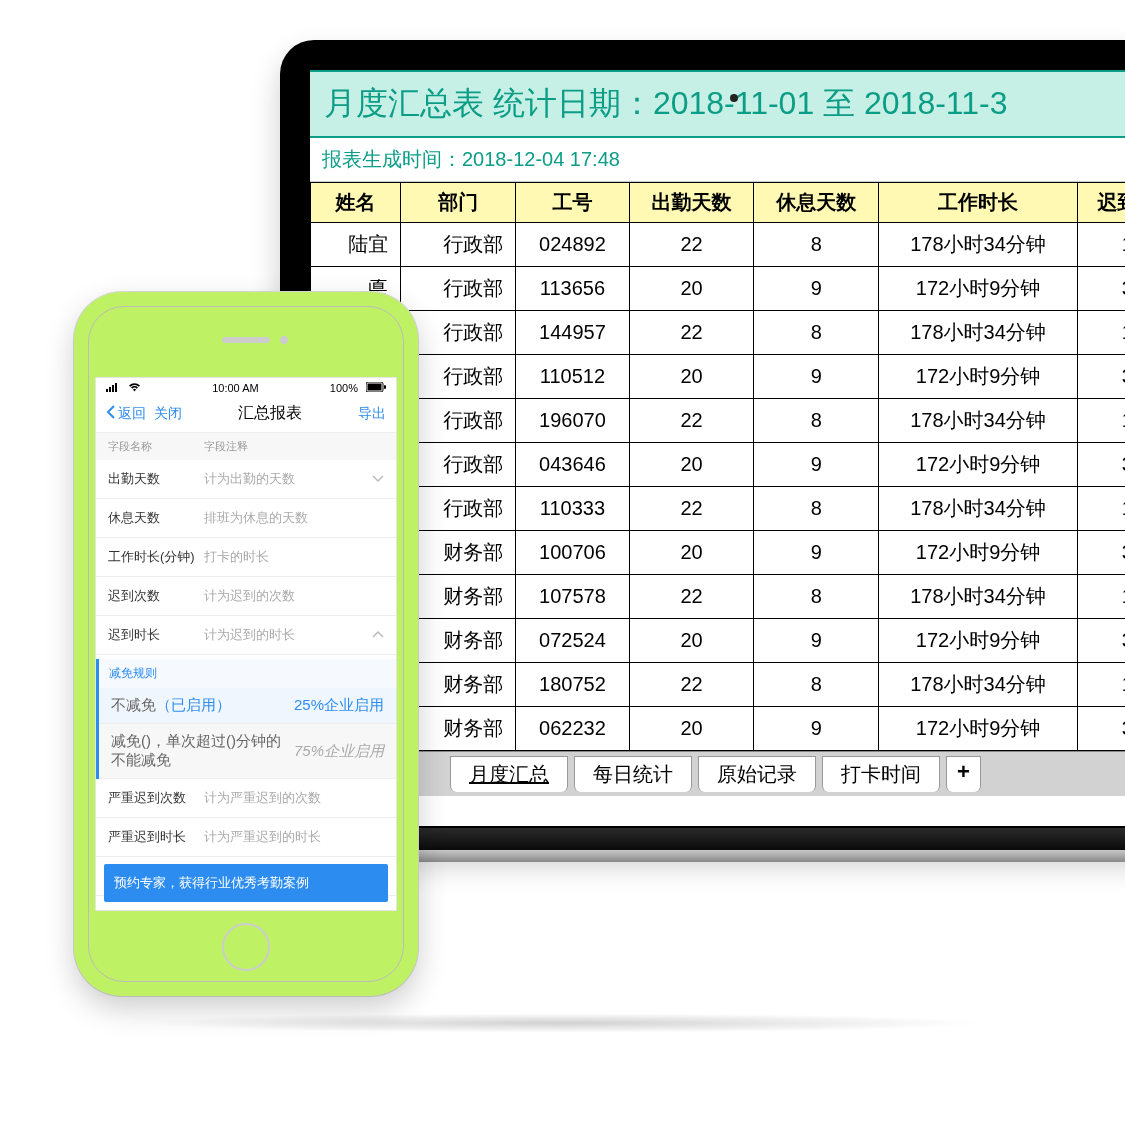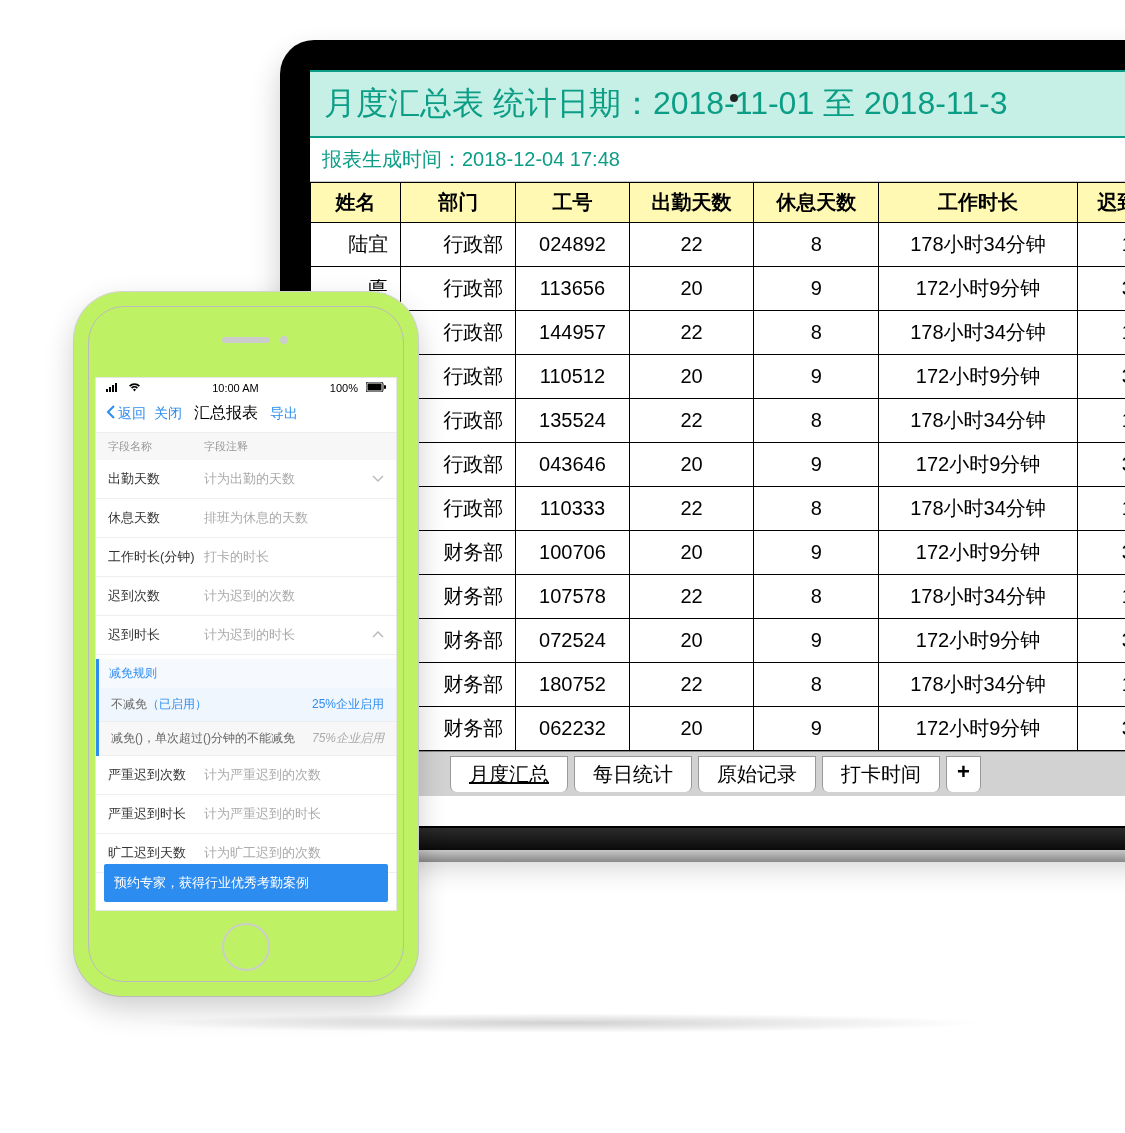--- a/index.html
+++ b/index.html
@@ -176,25 +176,24 @@
   justify-content: space-between;
   align-items: center;
   padding: 4px 10px;
   font-size: 11px;
   color: #000;
 }
 .sb-icons { display: flex; gap: 8px; align-items: center; }
 
 .navbar {
   display: flex;
-  justify-content: flex-start;
+  justify-content: space-between;
   align-items: center;
   padding: 5px 10px 8px;
   border-bottom: 1px solid #eee;
-  gap: 12px;
 }
 .nav-left { color: #2d8cf0; font-size: 14px; display: flex; align-items: center; gap: 2px; }
 .nav-title { font-size: 16px; font-weight: 500; }
 .nav-right { color: #2d8cf0; font-size: 14px; }
 
 .list-header {
   display: flex;
   padding: 6px 12px;
   background: #f7f7f7;
   font-size: 11px;
@@ -219,21 +218,21 @@
   margin: 4px 0 0 0;
 }
 .rule-title {
   padding: 6px 10px;
   color: #2d8cf0;
   font-size: 12px;
 }
 .rule-row {
   display: flex;
   padding: 8px 12px;
-  font-size: 12px;
+  font-size: 15px;
   align-items: center;
   border-bottom: 1px solid #eee;
   background: #f0f6fd;
 }
 .rule-row.alt { background: #f7f7f7; }
 .rule-row .rtext { flex: 1; color: #666; }
 .rule-row .rpct { color: #2d8cf0; margin-left: 7px; }
 .rule-row.alt .rpct { color: #aaa; font-style: italic; }
 .rule-row .enabled { color: #2d8cf0; }
 
@@ -305,21 +304,21 @@
               <td class="dept-col">行政部</td>
               <td>110512</td>
               <td>20</td>
               <td>9</td>
               <td>172小时9分钟</td>
               <td>3</td>
             </tr>
             <tr>
               <td class="name-col"></td>
               <td class="dept-col">行政部</td>
-              <td>135524</td>
+              <td>196070</td>
               <td>22</td>
               <td>8</td>
               <td>178小时34分钟</td>
               <td>1</td>
             </tr>
             <tr>
               <td class="name-col"></td>
               <td class="dept-col">行政部</td>
               <td>043646</td>
               <td>20</td>

